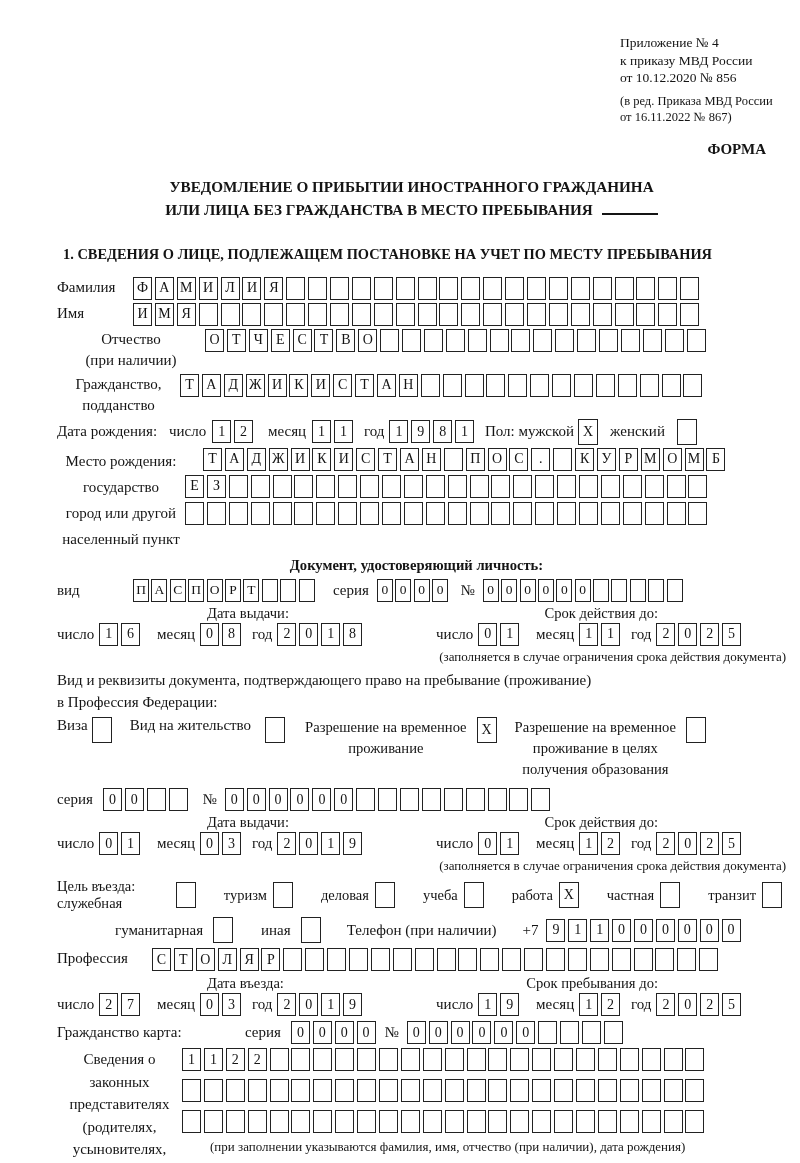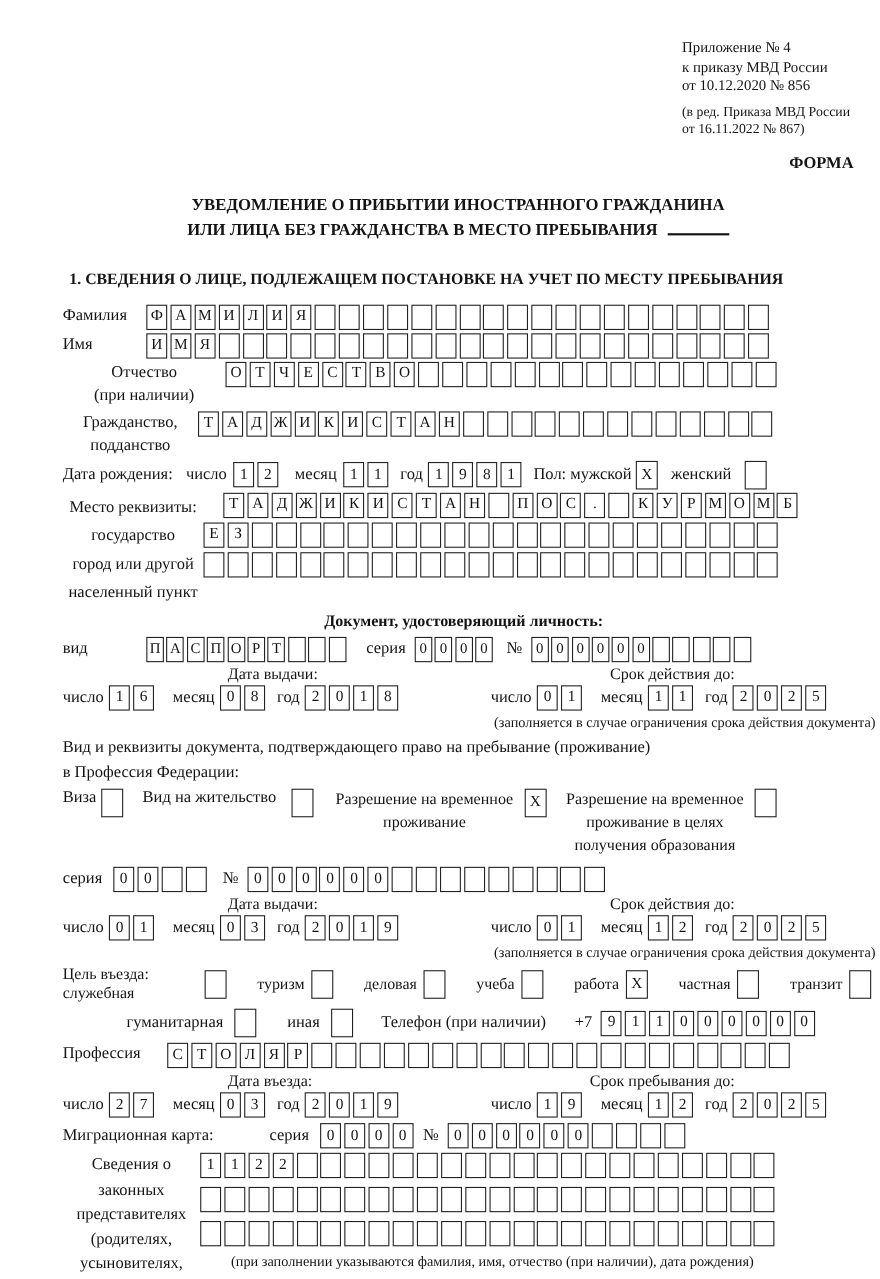--- a/index.html
+++ b/index.html
@@ -1,17 +1,17 @@
 <!DOCTYPE html>
 <html><head>
 <meta charset="utf-8">
 <style>
   html,body{margin:0;padding:0;background:#fff;}
   .page{width:800px;height:1163px;background:#fff;color:#141414;box-sizing:border-box;
-        padding:34px 4px 0 57px;font-family:"Liberation Serif","DejaVu Serif",serif;
+        padding:34px 14px 0 57px;font-family:"Liberation Serif","DejaVu Serif",serif;
         font-size:15px;overflow:hidden;position:relative;}
   .hdr{margin-left:563px;width:185px;font-size:13.5px;line-height:1.3;}
   .hdr-small{font-size:12.5px;margin-top:6px;line-height:1.3;}
   .forma{text-align:right;padding-right:20px;font-weight:bold;font-size:15px;margin-top:16px;}
   .title{text-align:center;font-weight:bold;font-size:15.2px;line-height:1.5;margin-top:18px;margin-left:-20px;}
   .blank{display:inline-block;width:56px;border-bottom:2px solid #141414;margin-left:9px;}
   .sec{font-weight:bold;font-size:14.4px;margin-top:24px;margin-bottom:14px;margin-left:6px;}
   .row{display:flex;align-items:flex-start;margin-bottom:3px;}
   .lbl{flex-shrink:0;line-height:1.35;}
   .lbl div{line-height:1.4;text-align:center;}
@@ -212,21 +212,21 @@
         <div class="cell">1</div>
       </div>
     <span style="margin-left:8px">Пол: мужской</span>
     <span class="checkbox">X</span>
     <span style="margin-left:8px">женский</span>
     <span class="checkbox" style="margin-left:12px"></span>
   </div>
 
   <div class="row mt2">
     <div class="lbl" style="width:128px">
-      <div style="line-height:1.75">Место реквизиты:</div>
+      <div style="line-height:1.75">Место рождения:</div>
       <div style="line-height:1.75">государство</div>
       <div style="line-height:1.75">город или другой</div>
       <div style="line-height:1.75">населенный пункт</div>
     </div>
     <div class="boxcol">
       <div class="row" style="margin-left:18px">
         <div class="cells">
             <div class="cell">Т</div>
             <div class="cell">А</div>
             <div class="cell">Д</div>
@@ -602,21 +602,21 @@
         <div class="cells">
           <div class="cell">2</div>
           <div class="cell">0</div>
           <div class="cell">2</div>
           <div class="cell">5</div>
         </div>
     </div>
   </div>
 
   <div class="row" style="align-items:center;margin-top:5px">
-    <span style="width:168px">Миграционная карта:</span>
+    <span style="width:168px">Гражданство карта:</span>
     <span style="margin-right:10px;margin-left:20px">серия</span>
     <div class="cells">
         <div class="cell">0</div>
         <div class="cell">0</div>
         <div class="cell">0</div>
         <div class="cell">0</div>
       </div>
     <span style="margin:0 8px 0 6px">№</span>
     <div class="cells">
         <div class="cell">0</div>

